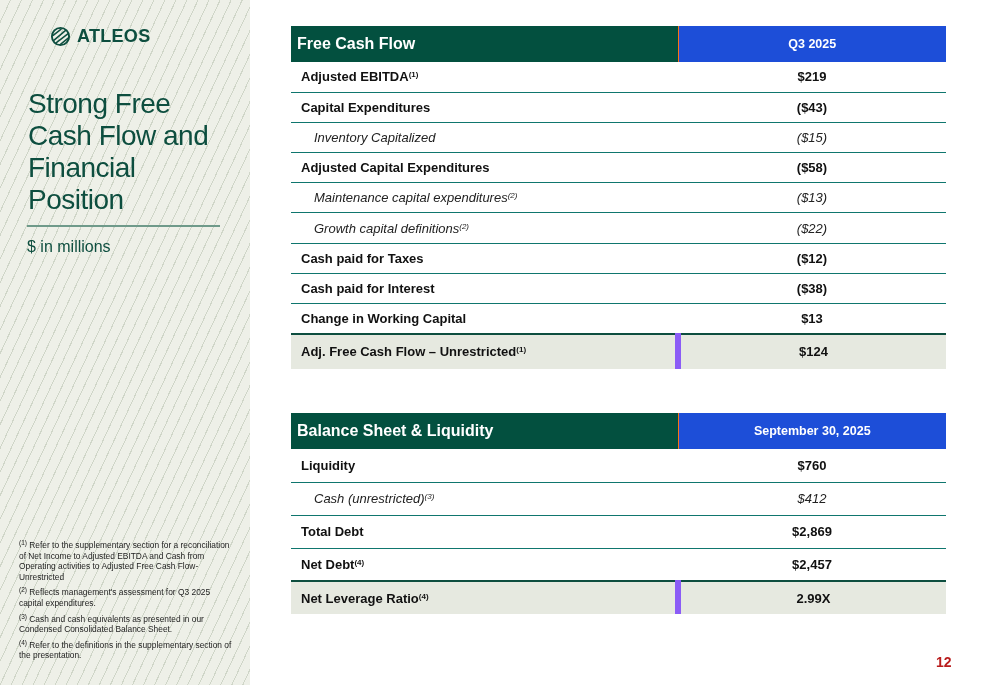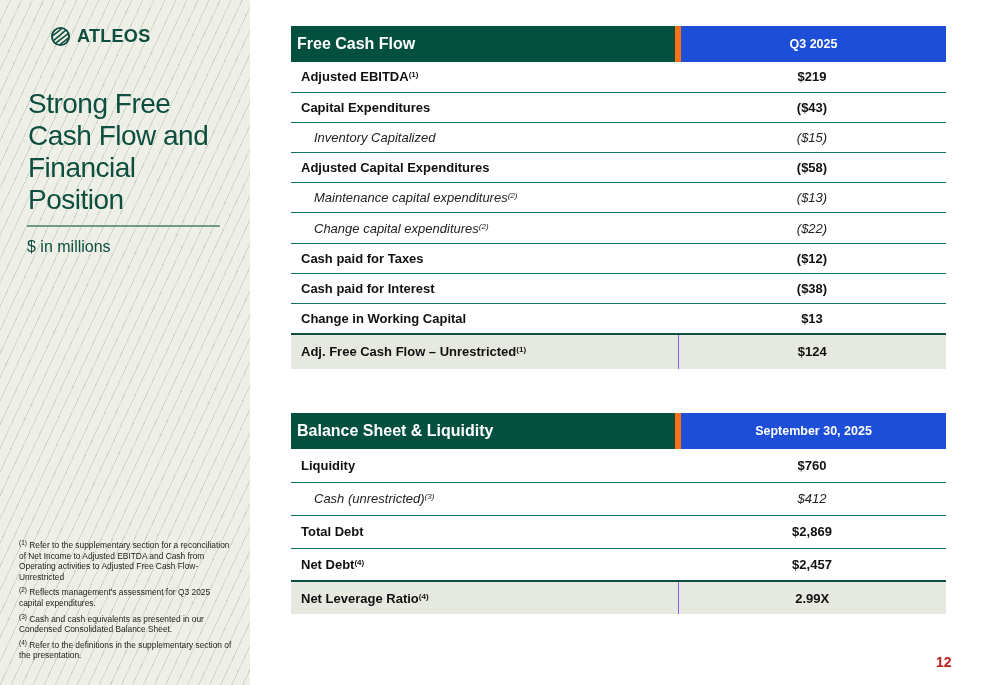--- a/index.html
+++ b/index.html
@@ -23,30 +23,30 @@
   .units { position: absolute; left: 27px; top: 238px; font-size: 16px; color: #0d4e3f; }
 
   .footnotes { position: absolute; left: 19px; top: 540px; width: 215px; font-size: 8.4px; line-height: 10.6px; color: #222; }
   .footnote { margin-bottom: 5px; }
   .footnote sup { font-size: 6.5px; vertical-align: 3px; }
 
   table.fin { position: absolute; left: 291px; width: 655px; border-collapse: collapse; table-layout: fixed; }
   table.fin col.c1 { width: 387px; }
   table.fin col.c2 { width: 268px; }
   .hdr th { height: 36px; font-weight: 700; color: #fff; }
-  .hdr th.lbl { background: #03503f; text-align: left; padding-left: 6px; font-size: 16px; border-right: 6px solid #f97316; }
+  .hdr th.lbl { background: #03503f; text-align: left; padding-left: 6px; font-size: 16px; border-right: 1px solid #f97316; }
   .hdr th.col { background: #1d4ed8; text-align: center; font-size: 12.5px; }
   td { height: 30.2px; border-bottom: 1px solid #0f766e; font-size: 13px; }
   td.lbl { padding-left: 10px; }
   td.val { text-align: center; }
   tr.bold td { font-weight: 700; }
   tr.ital td { font-style: italic; font-weight: 400; color: #222; }
   tr.ital td.lbl { padding-left: 23px; }
   tr.total td { background: #e6e9e0; font-weight: 700; border-top: 2px solid #0d4e3f; border-bottom: none; height: 35px; }
-  tr.total td.lbl { border-right: 1px solid #8b5cf6; }
+  tr.total td.lbl { border-right: 6px solid #8b5cf6; }
   sup { font-size: 8px; vertical-align: 4px; line-height: 0; }
 
   #fcf { top: 26px; }
   #bsl { top: 413px; }
   #bsl td { height: 33px; }
   #bsl tr.total td { height: 33px; }
 
   .page-number { position: absolute; left: 936px; top: 654px; font-size: 14px; font-weight: 700; color: #b91c1c; }
 </style>
 </head>
@@ -99,21 +99,21 @@
       </tr>
       <tr class="bold">
         <td class="lbl"><span>Adjusted Capital Expenditures</span></td>
         <td class="val">($58)</td>
       </tr>
       <tr class="ital">
         <td class="lbl"><span>Maintenance capital expenditures</span><sup>(2)</sup></td>
         <td class="val">($13)</td>
       </tr>
       <tr class="ital">
-        <td class="lbl"><span>Change capital expenditures</span><sup>(2)</sup></td>
+        <td class="lbl"><span>Growth capital definitions</span><sup>(2)</sup></td>
         <td class="val">($22)</td>
       </tr>
       <tr class="bold">
         <td class="lbl"><span>Cash paid for Taxes</span></td>
         <td class="val">($12)</td>
       </tr>
       <tr class="bold">
         <td class="lbl"><span>Cash paid for Interest</span></td>
         <td class="val">($38)</td>
       </tr>

